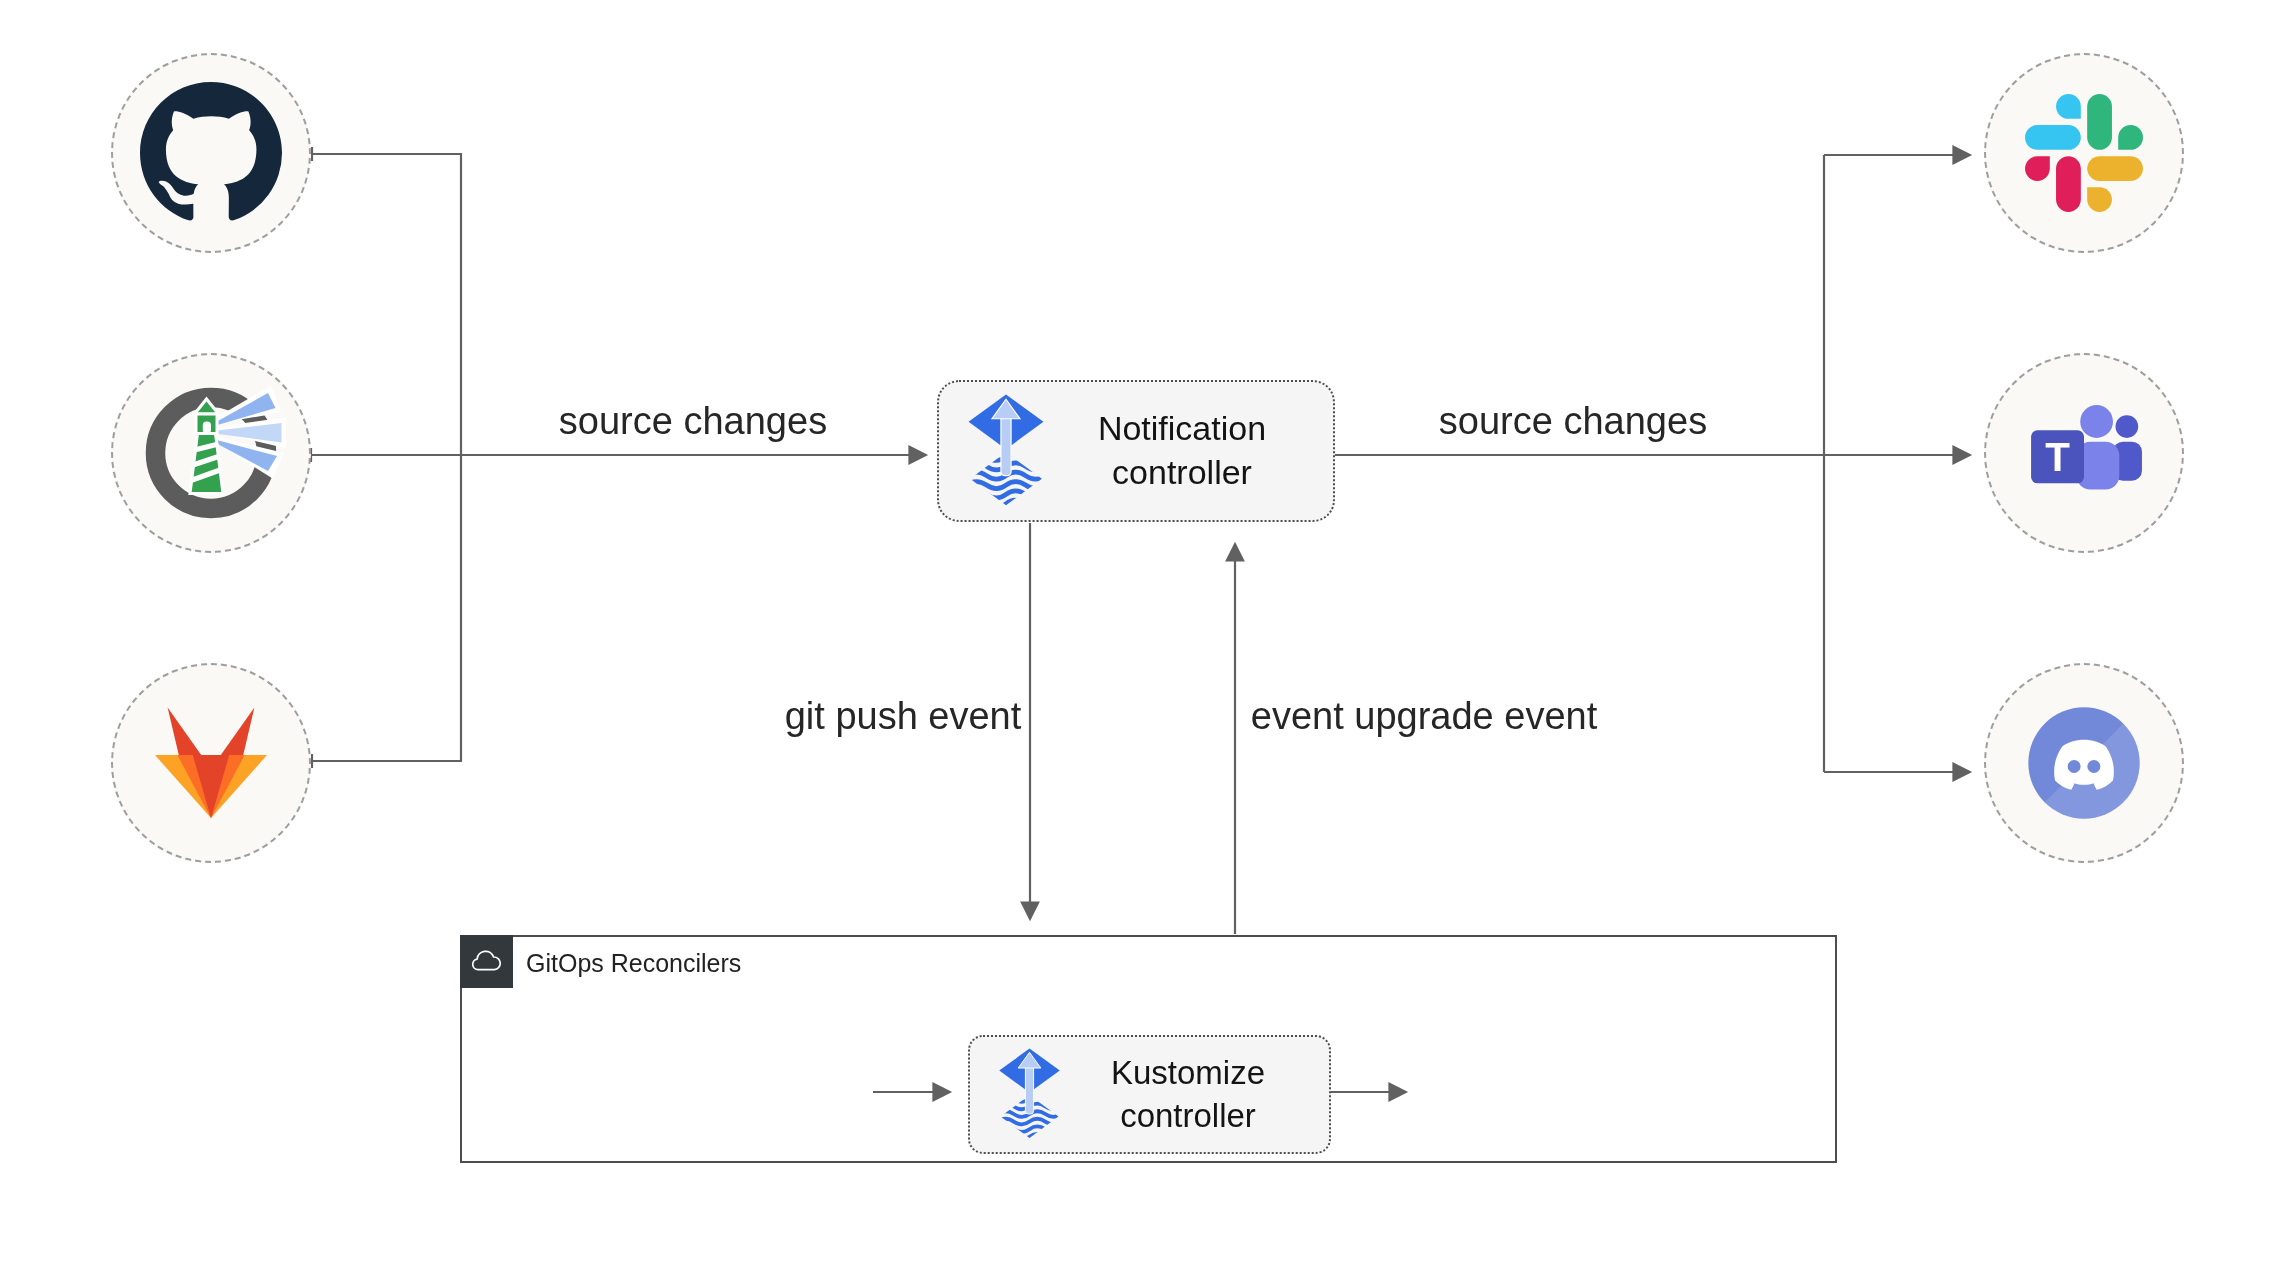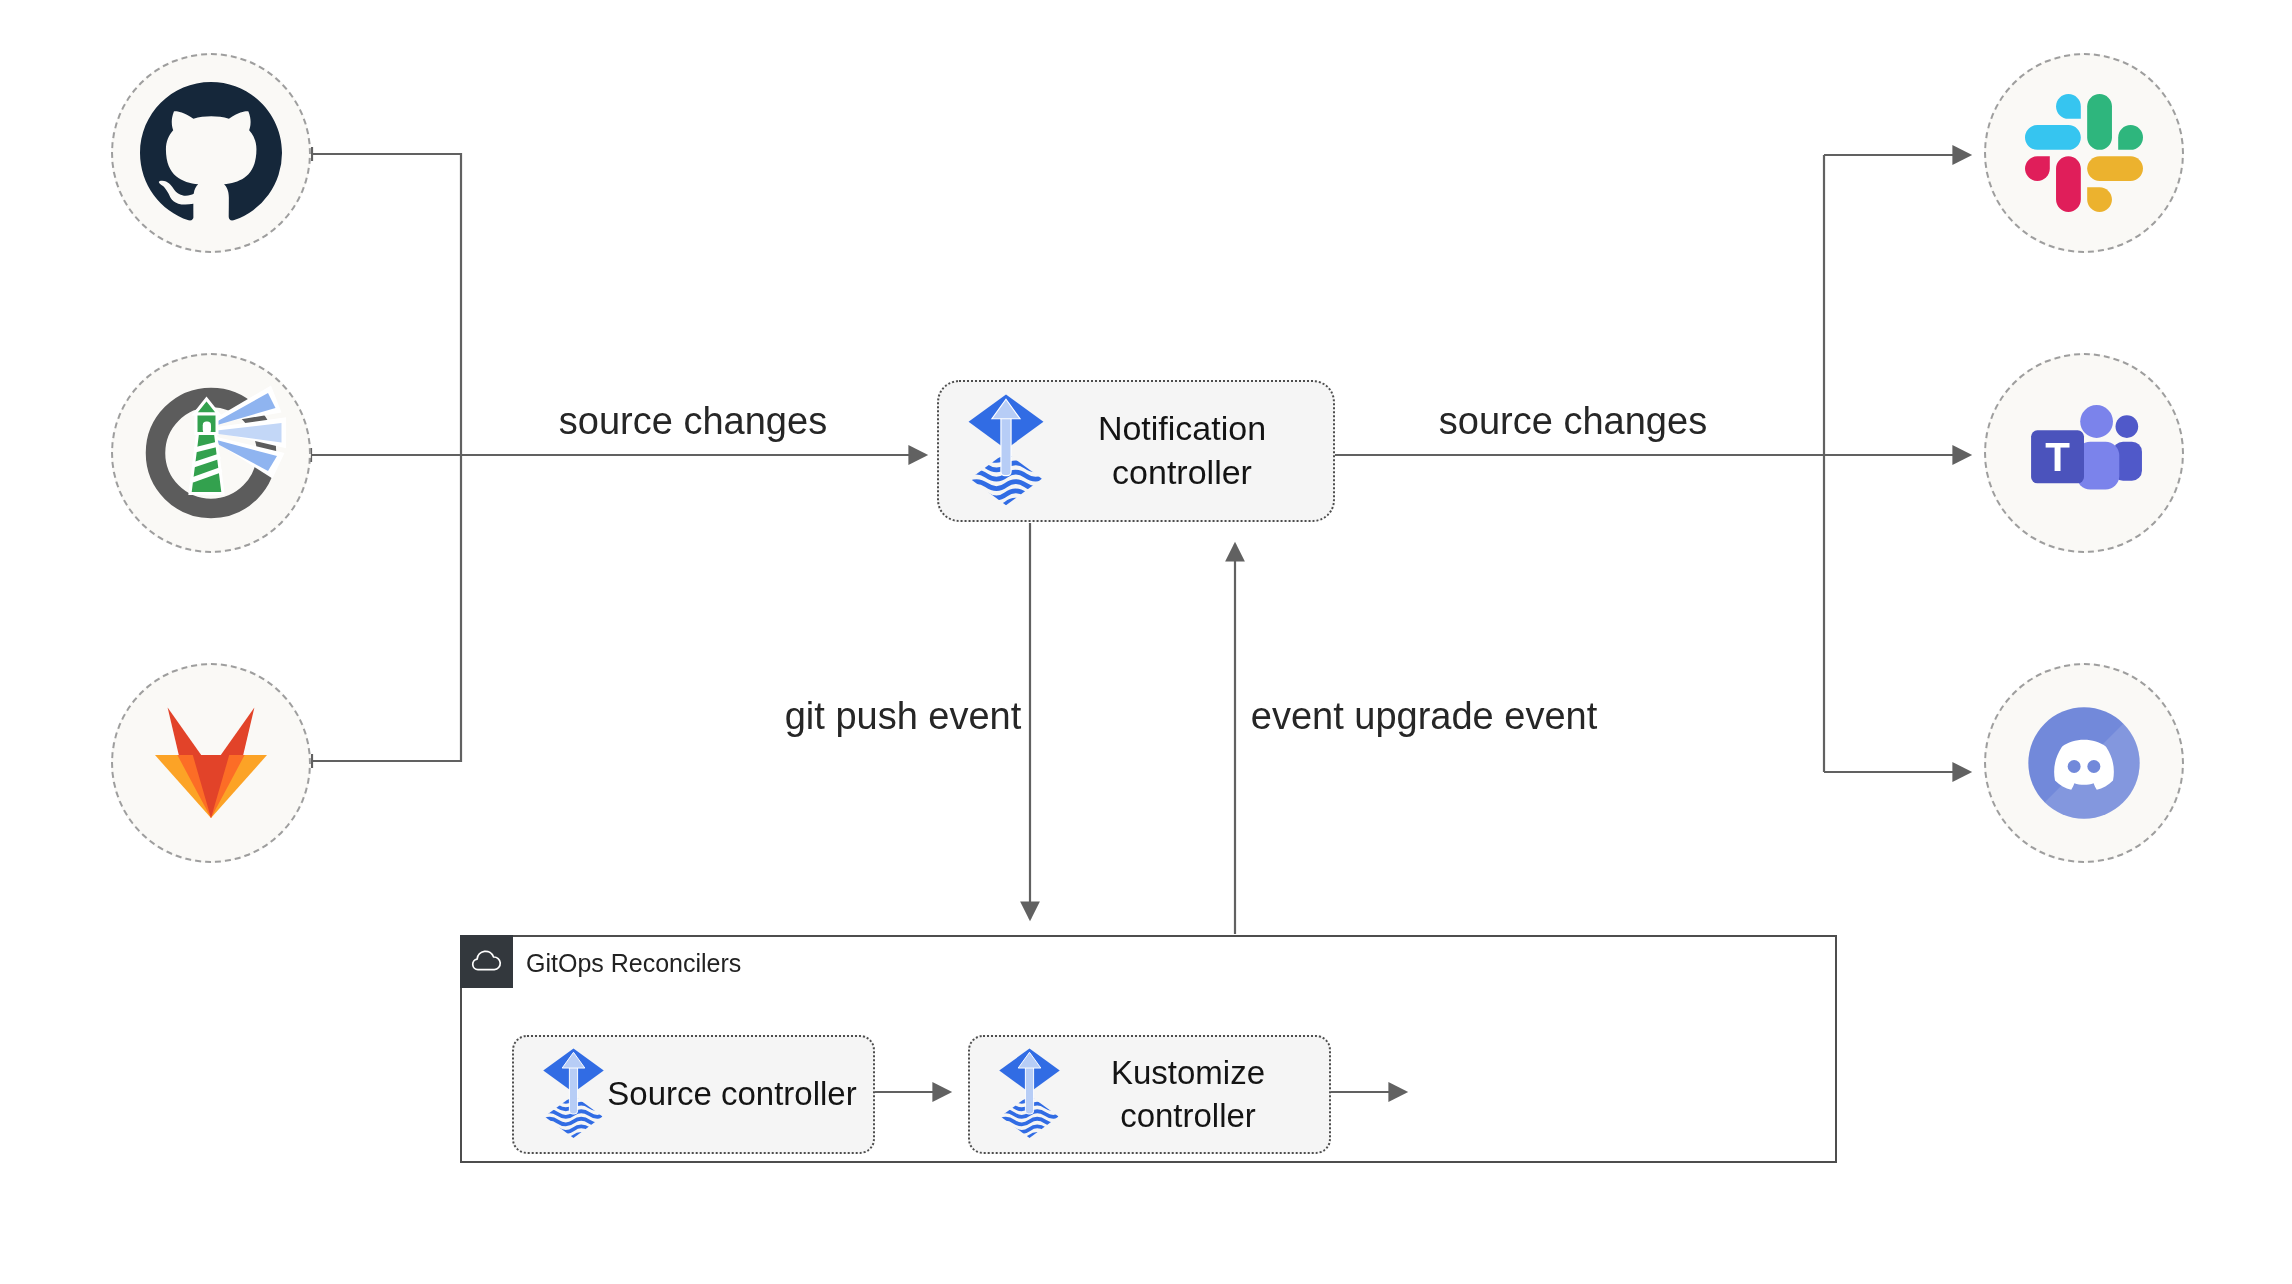--- a/index.html
+++ b/index.html
@@ -203,26 +203,20 @@
   <div class="edge-label lbl-helmupg">event upgrade event</div>
 
   <div class="group-container">
     <div class="group-tag">
       <svg width="34" height="23">
           <use href="#sym-cloud"></use>
         </svg>
     </div>
     <div class="group-title">GitOps Reconcilers</div>
 
-    <div class="flux-node ctrl-box pos-source">
-      <svg class="flux-glyph-sm" viewBox="0 0 100 150">
-          <use href="#sym-flux"></use>
-        </svg>
-      <div class="node-label">Source controller</div>
-    </div>
     <div class="flux-node ctrl-box pos-kustomize">
       <svg class="flux-glyph-sm" viewBox="0 0 100 150">
           <use href="#sym-flux"></use>
         </svg>
       <div class="node-label">Kustomize controller</div>
     </div>
   </div>
 
 </div>
 

